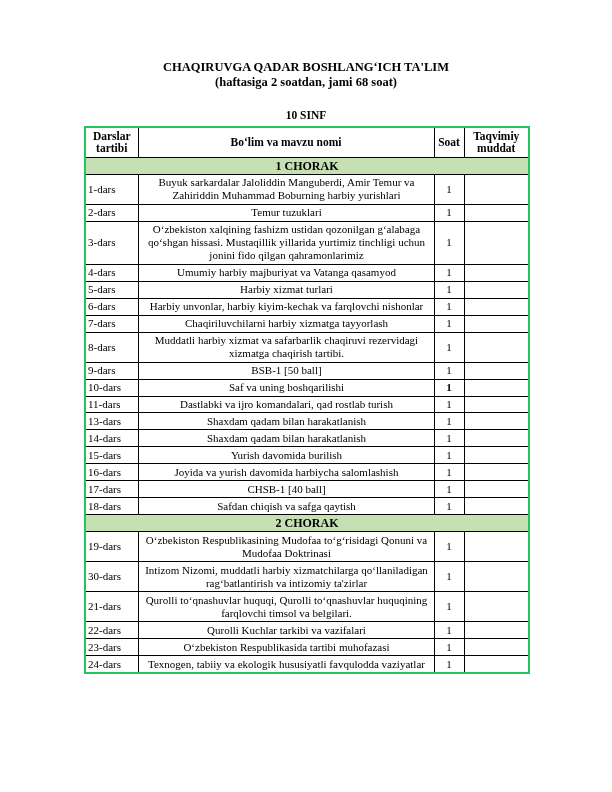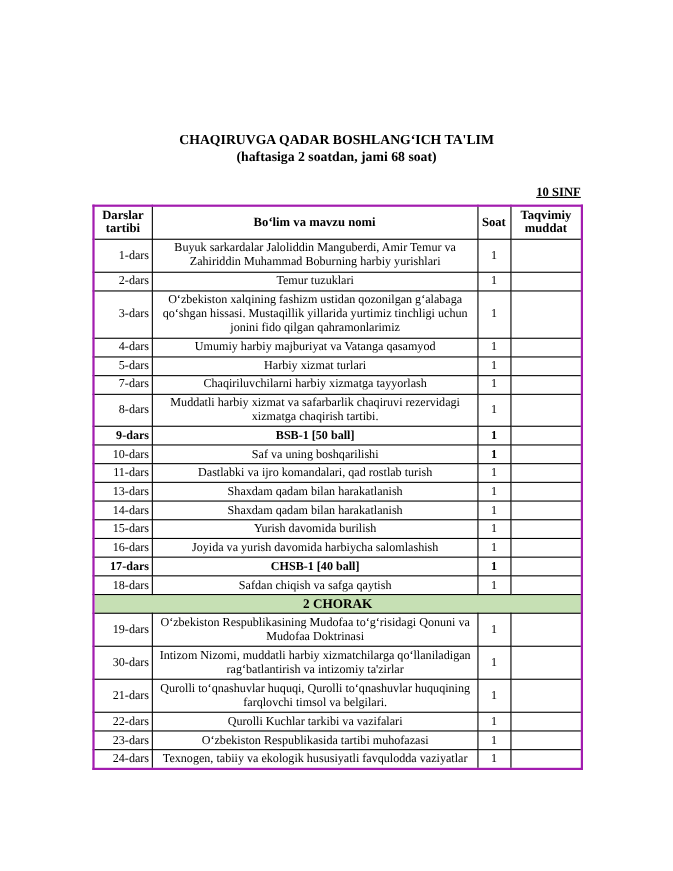--- a/index.html
+++ b/index.html
@@ -1,48 +1,48 @@
 <!DOCTYPE html>
 <html style="--chorak-bg: #c6e0b4;"><head>
 <meta charset="utf-8">
 <style>
   html,body{margin:0;padding:0;background:#ffffff;}
   .page{
     width:612px;height:792px;box-sizing:border-box;
-    padding:120px 84px 0 84px;
+    padding:60px 84px 0 84px;
     background:#ffffff;color:#000;
     font-family:"Liberation Serif","DejaVu Serif",serif;
     overflow:hidden;
   }
   .doc-title{text-align:center;font-weight:bold;font-size:12.5px;line-height:1.18;}
-  .grade{text-align:right;font-weight:bold;font-size:11.5px;margin-top:19px;text-decoration:underline;}
+  .grade{text-align:center;font-weight:bold;font-size:11.5px;margin-top:19px;}
   table.curriculum{
     border-collapse:collapse;
     width:444px;
     margin-top:5px;
-    border:2px solid #a21caf;
+    border:2px solid #22c55e;
     table-layout:fixed;
   }
   .curriculum th,.curriculum td{
     border:1px solid #000;
     font-size:11px;line-height:1.18;
     padding:1.5px 2px;
     vertical-align:middle;
     overflow:hidden;
   }
   .curriculum th{font-weight:bold;text-align:center;font-size:11.5px;line-height:1.1;padding:2px 1px;}
-  td.order{text-align:right;}
+  td.order{text-align:left;}
   td.topic{text-align:center;padding-left:5px;padding-right:4px;}
   td.soat{text-align:center;}
   td.muddat{text-align:center;}
   tr.chorak-row td{
     background:var(--chorak-bg,#c6e0b4);
     text-align:center;font-weight:bold;font-size:12px;padding:1px;
   }
-  tr.bold-row td{font-weight:bold;}
+  tr.bold-row td{font-weight:normal;}
   td.bold{font-weight:bold;}
 </style>
 </head>
 <body>
 
 <div class="page">
   <div class="doc-title">
     <div>CHAQIRUVGA QADAR BOSHLANGʻICH TA'LIM</div>
     <div>(haftasiga 2 soatdan, jami 68 soat)</div>
   </div>
@@ -58,20 +58,23 @@
     </colgroup>
     <thead>
       <tr>
         <th>Darslar tartibi</th>
         <th>Boʻlim va mavzu nomi</th>
         <th>Soat</th>
         <th>Taqvimiy muddat</th>
       </tr>
     </thead>
     <tbody>
+        <tr class="chorak-row">
+          <td colspan="4">1 CHORAK</td>
+        </tr>
         <tr>
           <td class="order">1-dars</td>
           <td class="topic">Buyuk sarkardalar Jaloliddin Manguberdi, Amir Temur va Zahiriddin Muhammad Boburning harbiy yurishlari</td>
           <td class="soat">1</td>
           <td class="muddat"></td>
         </tr>
         <tr>
           <td class="order">2-dars</td>
           <td class="topic">Temur tuzuklari</td>
           <td class="soat">1</td>
@@ -85,20 +88,26 @@
         </tr>
         <tr>
           <td class="order">4-dars</td>
           <td class="topic">Umumiy harbiy majburiyat va Vatanga qasamyod</td>
           <td class="soat">1</td>
           <td class="muddat"></td>
         </tr>
         <tr>
           <td class="order">5-dars</td>
           <td class="topic">Harbiy xizmat turlari</td>
+          <td class="soat">1</td>
+          <td class="muddat"></td>
+        </tr>
+        <tr>
+          <td class="order">6-dars</td>
+          <td class="topic">Harbiy unvonlar, harbiy kiyim-kechak va farqlovchi nishonlar</td>
           <td class="soat">1</td>
           <td class="muddat"></td>
         </tr>
         <tr>
           <td class="order">7-dars</td>
           <td class="topic">Chaqiriluvchilarni harbiy xizmatga tayyorlash</td>
           <td class="soat">1</td>
           <td class="muddat"></td>
         </tr>
         <tr>

